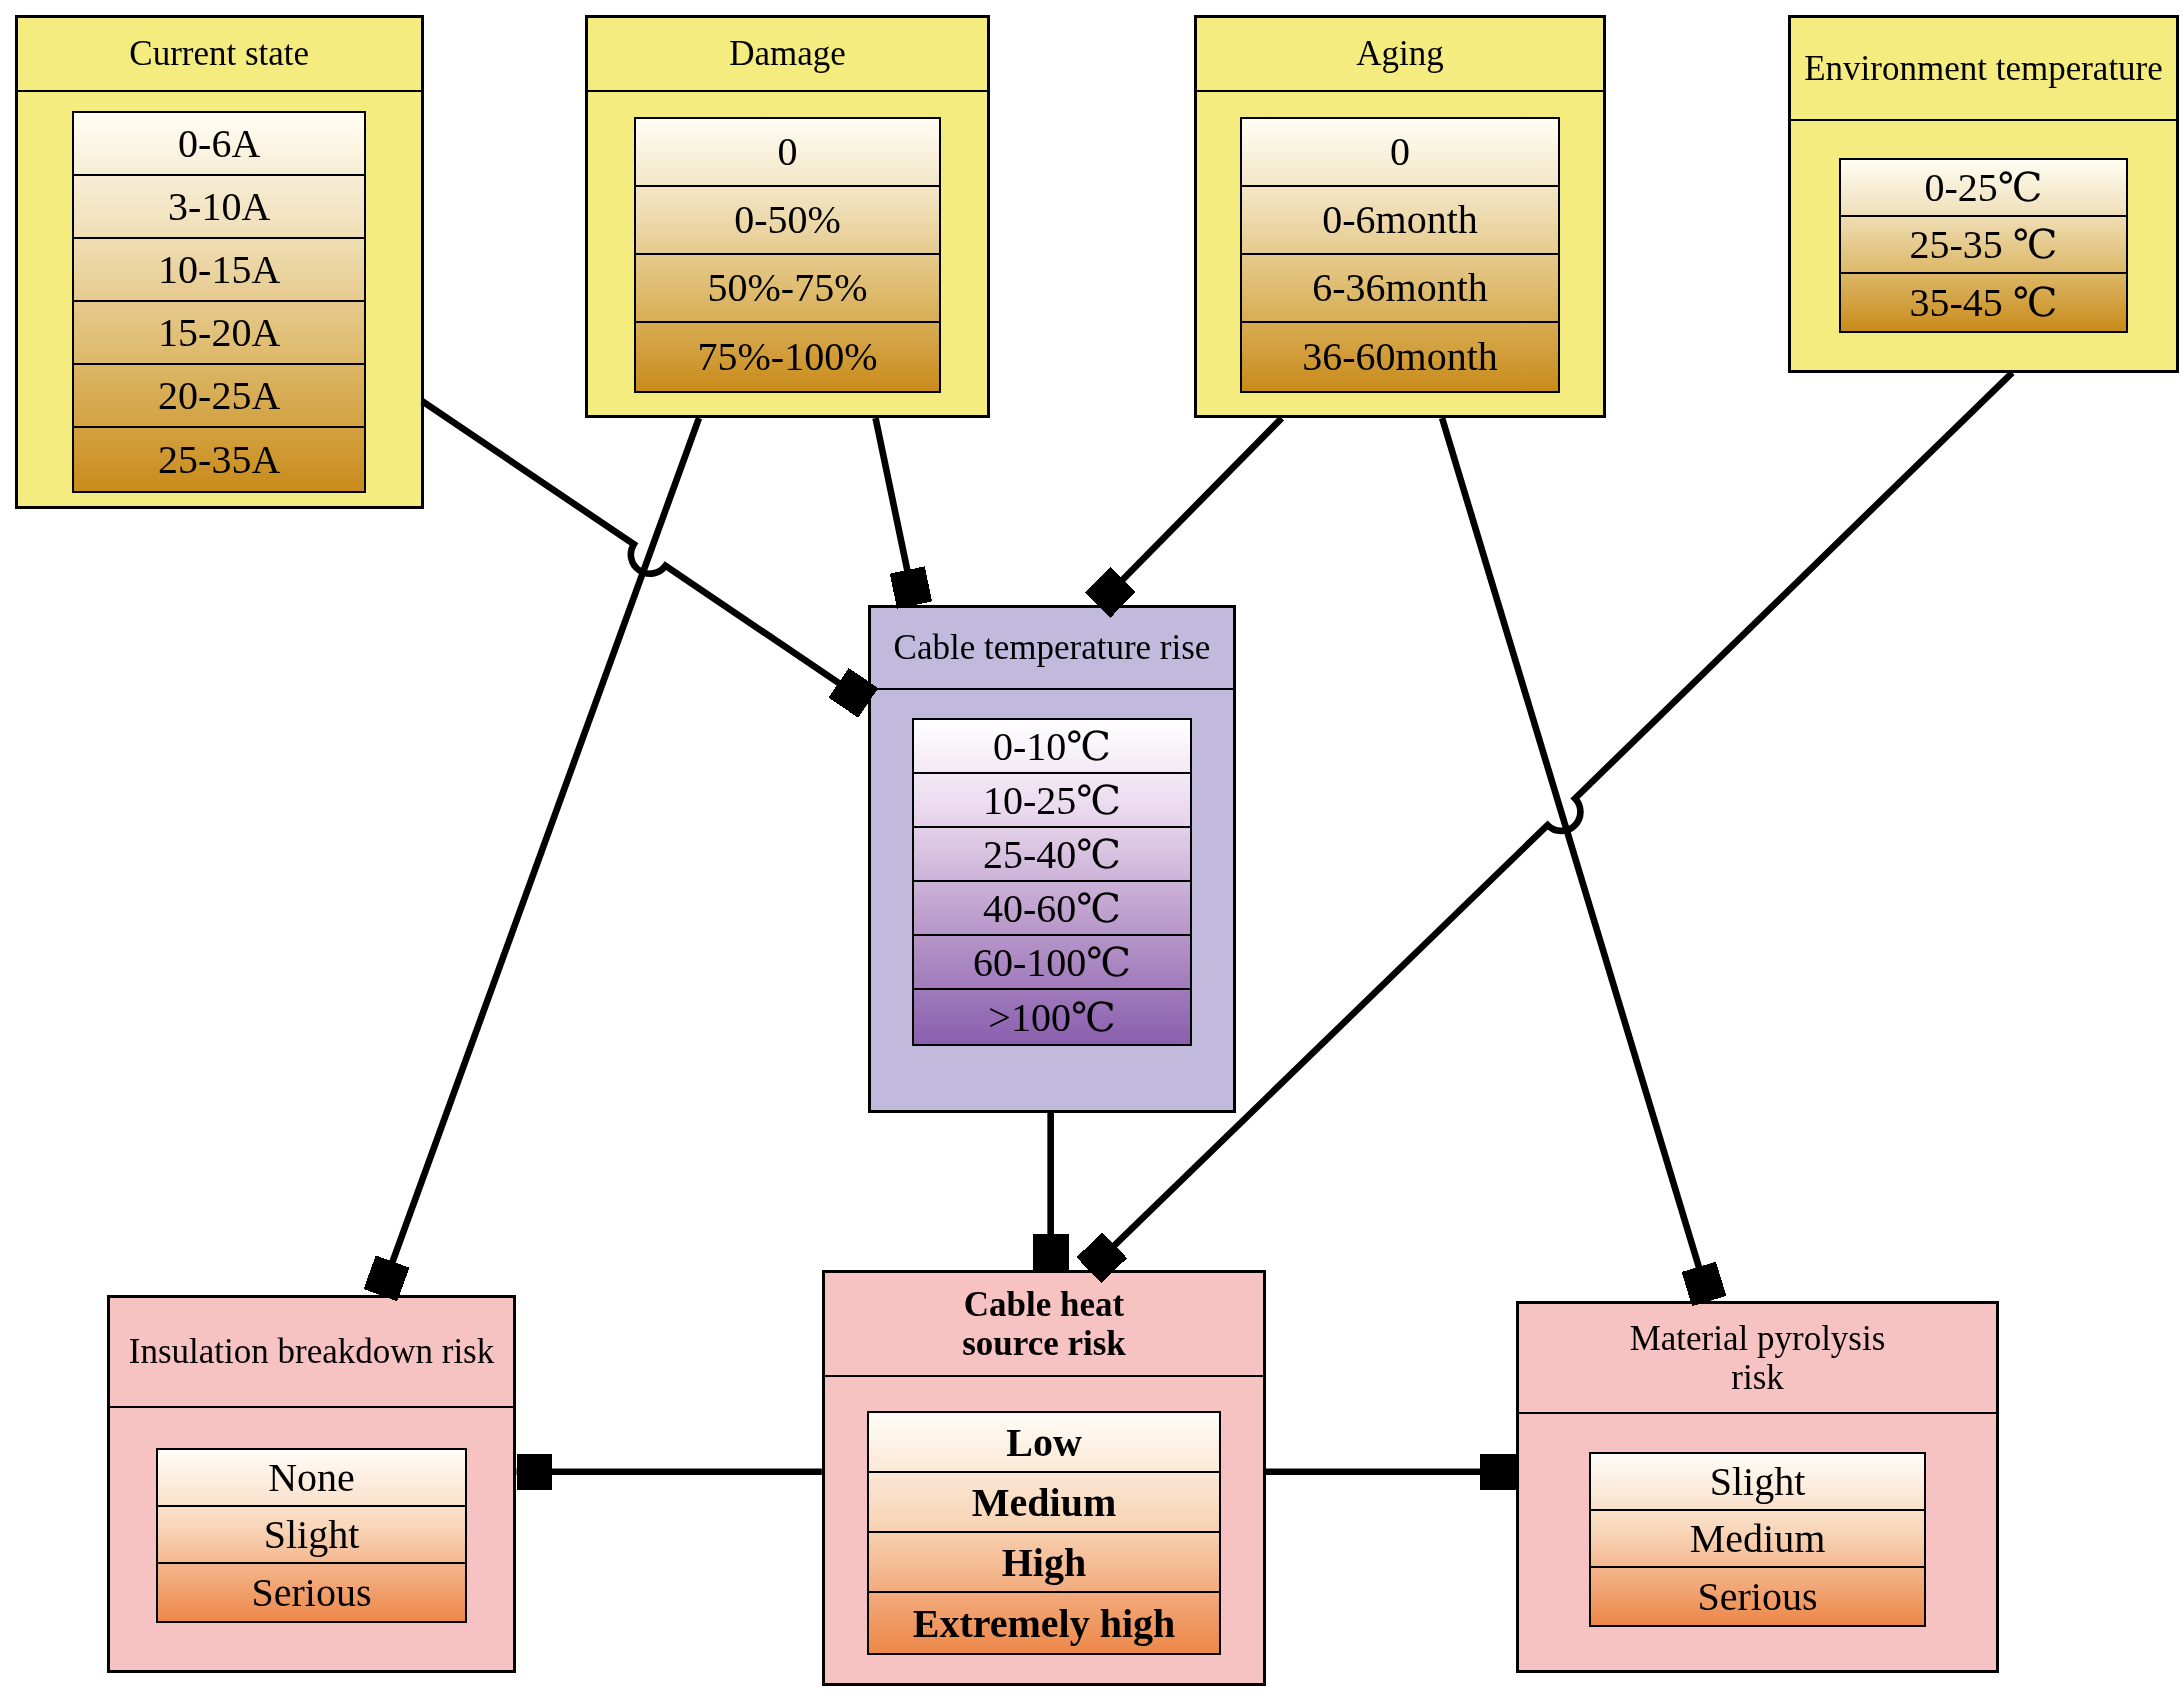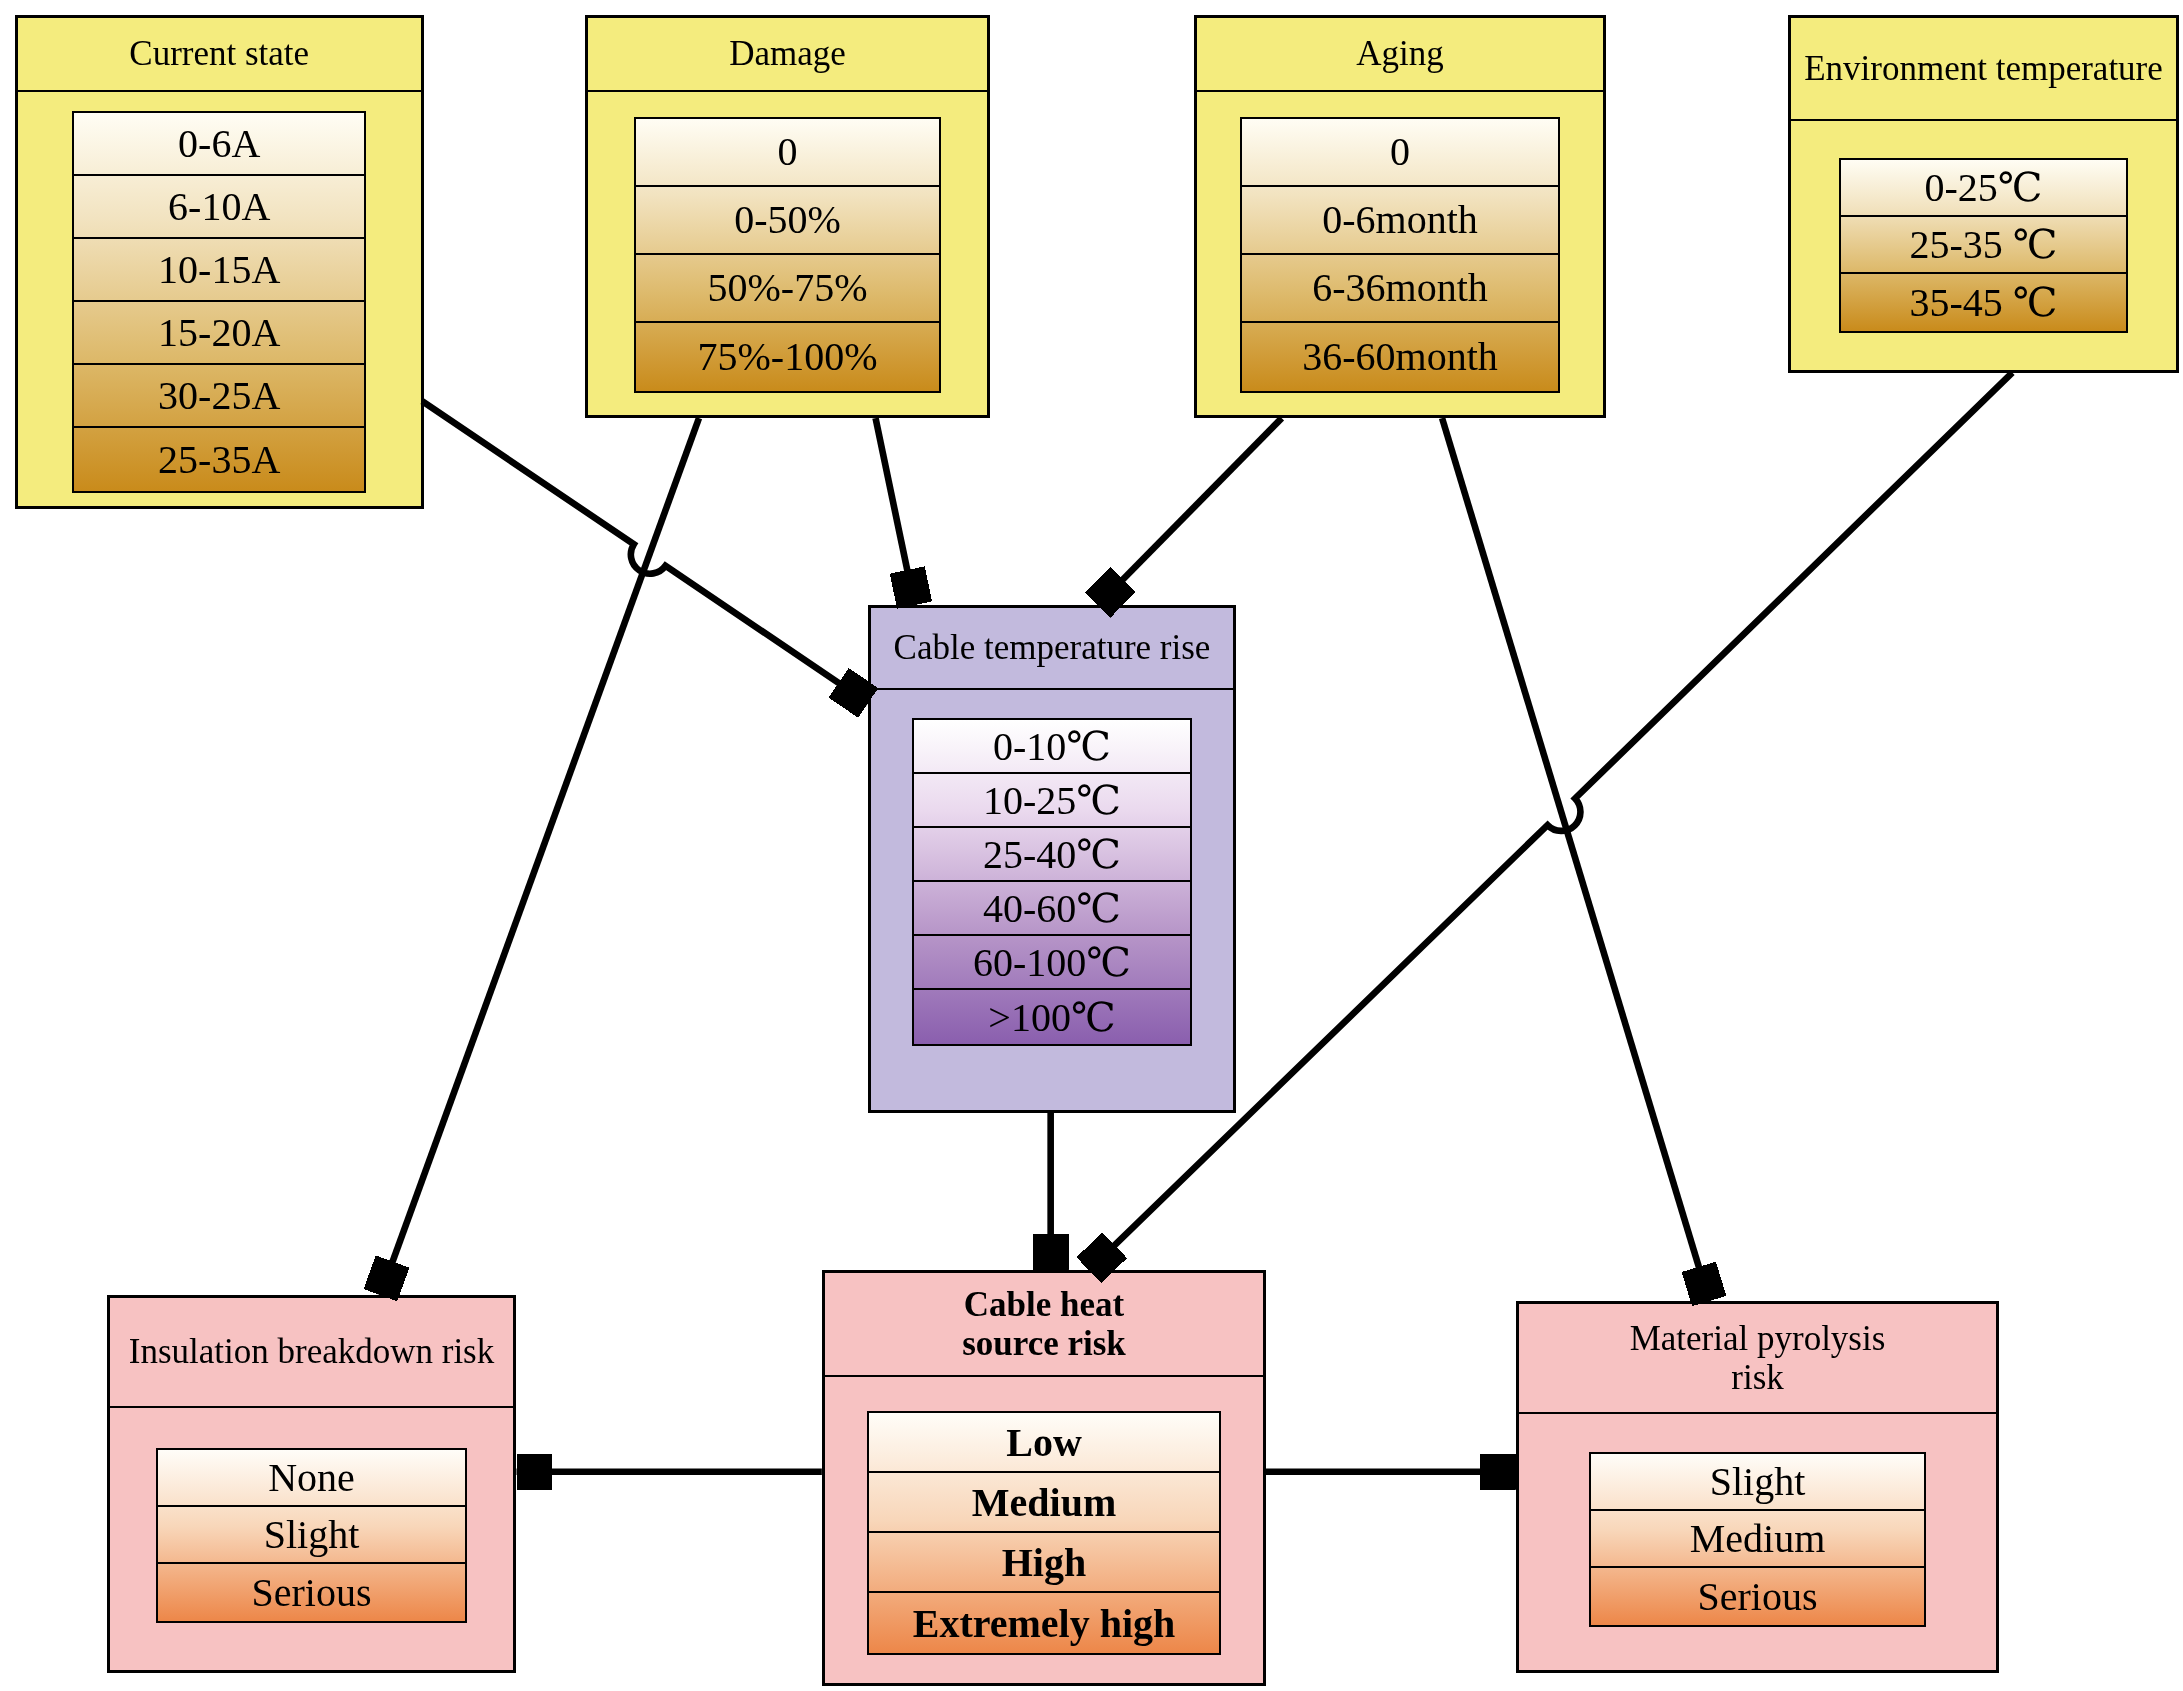--- a/index.html
+++ b/index.html
@@ -108,24 +108,24 @@
 <body>
 
 <div id="canvas">
 
   <div class="node yellow gold n-cs">
     <div class="title t100">
         <span>Current state</span>
       </div>
     <div class="table">
       <div class="row">0-6A</div>
-      <div class="row">6-10A</div>
+      <div class="row">3-10A</div>
       <div class="row">10-15A</div>
       <div class="row">15-20A</div>
-      <div class="row">30-25A</div>
+      <div class="row">20-25A</div>
       <div class="row">25-35A</div>
     </div>
   </div>
 
   <div class="node yellow gold n-dmg">
     <div class="title t100">
         <span>Damage</span>
       </div>
     <div class="table">
       <div class="row">0</div>

